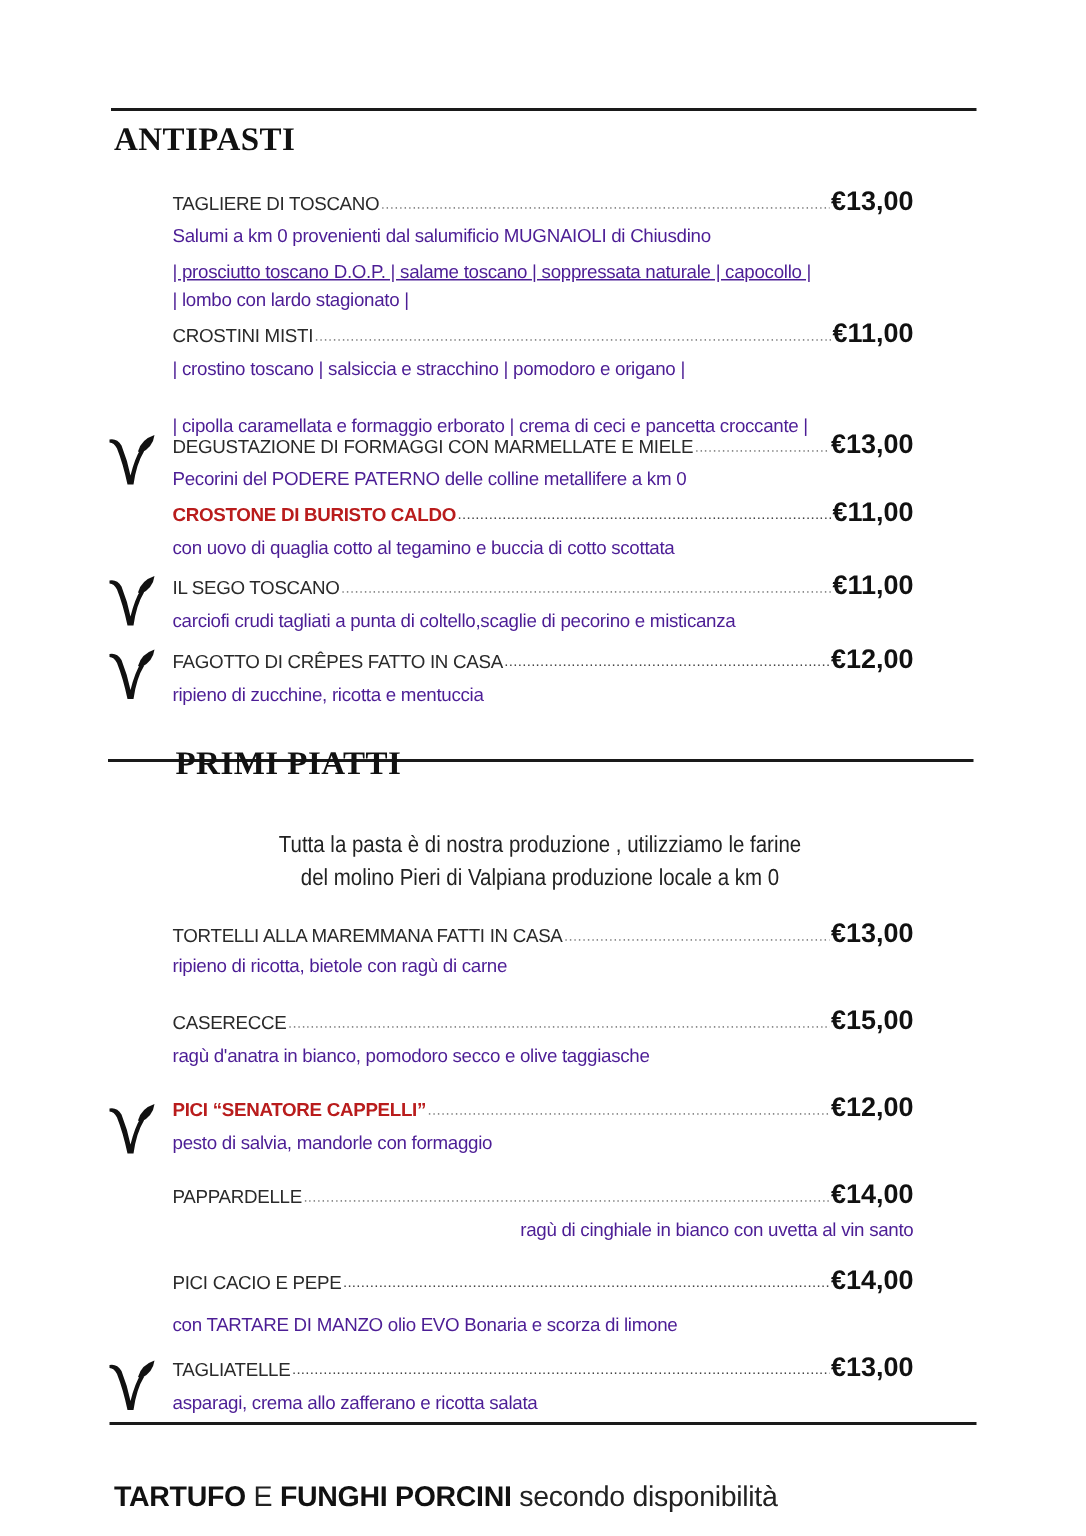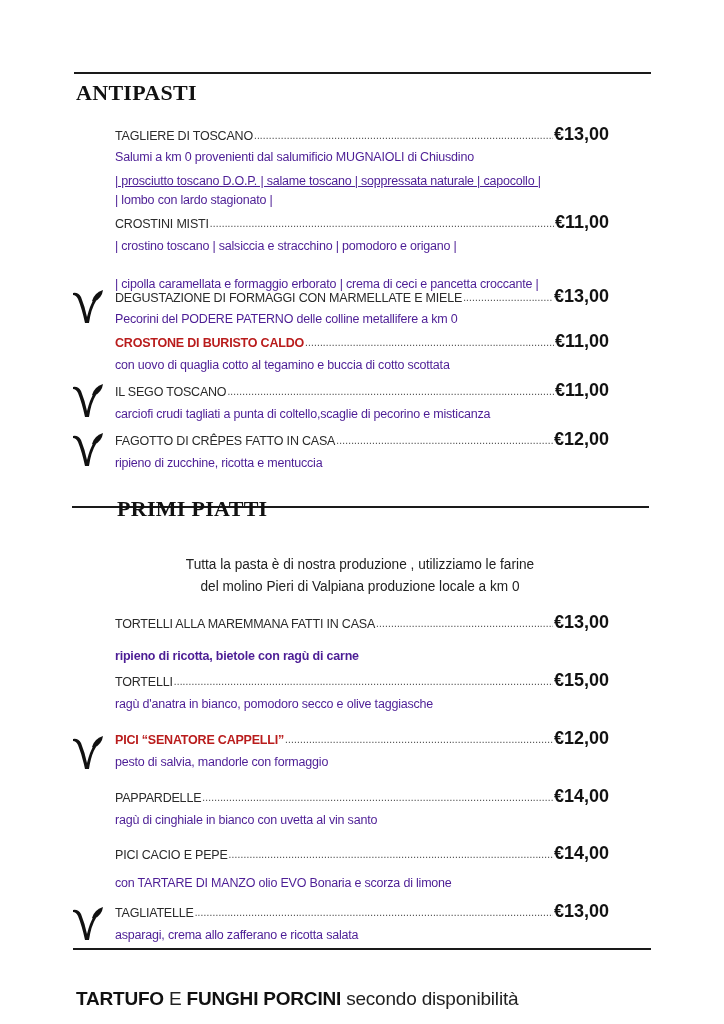--- a/index.html
+++ b/index.html
@@ -185,46 +185,46 @@
   <div>Tutta la pasta è di nostra produzione ,  utilizziamo le farine</div>
   <div>del molino Pieri di Valpiana produzione locale a km 0</div>
 </div>
 
 <div class="item" style="top:614px;">
   <div class="item-row">
     <span class="item-name">TORTELLI ALLA MAREMMANA FATTI IN CASA</span>
     <span class="dots"></span>
     <span class="item-price">€13,00</span>
   </div>
-  <div class="desc" style="margin-top:16px;font-weight:bold;">ripieno di ricotta, bietole con ragù di carne</div>
+  <div class="desc" style="margin-top:4px;">ripieno di ricotta, bietole con ragù di carne</div>
 </div>
 
 <div class="item" style="top:672px;">
   <div class="item-row">
-    <span class="item-name">TORTELLI</span>
+    <span class="item-name">CASERECCE</span>
     <span class="dots"></span>
     <span class="item-price">€15,00</span>
   </div>
   <div class="desc" style="margin-top:6px;">ragù d'anatra in bianco, pomodoro secco e olive taggiasche</div>
 </div>
 
 <svg class="veg-icon" style="top:733px;" viewBox="0 0 32 38">
   <path d="M1 6 Q6 5 9 10 Q13 20 15 30 Q18 18 22 12 L24 14 Q19 22 17 36 L13 36 Q10 22 6 12 Q4 8 1 8 Z" fill="#111"></path>
   <path d="M20 14 Q22 6 31 3 Q30 11 22 15 Z" fill="#111"></path>
 </svg>
 <div class="item" style="top:730px;">
   <div class="item-row">
     <span class="item-name bold">PICI “SENATORE CAPPELLI”</span>
     <span class="dots"></span>
     <span class="item-price">€12,00</span>
   </div>
   <div class="desc" style="margin-top:6px;">pesto di salvia, mandorle con formaggio</div>
 </div>
 
-<div class="item" style="top:788px;">
+<div class="item" style="top:788px;text-align:right;">
   <div class="item-row">
     <span class="item-name">PAPPARDELLE</span>
     <span class="dots"></span>
     <span class="item-price">€14,00</span>
   </div>
   <div class="desc" style="margin-top:6px;">ragù di cinghiale in bianco con uvetta al vin santo</div>
 </div>
 
 <div class="item" style="top:845px;">
   <div class="item-row">

